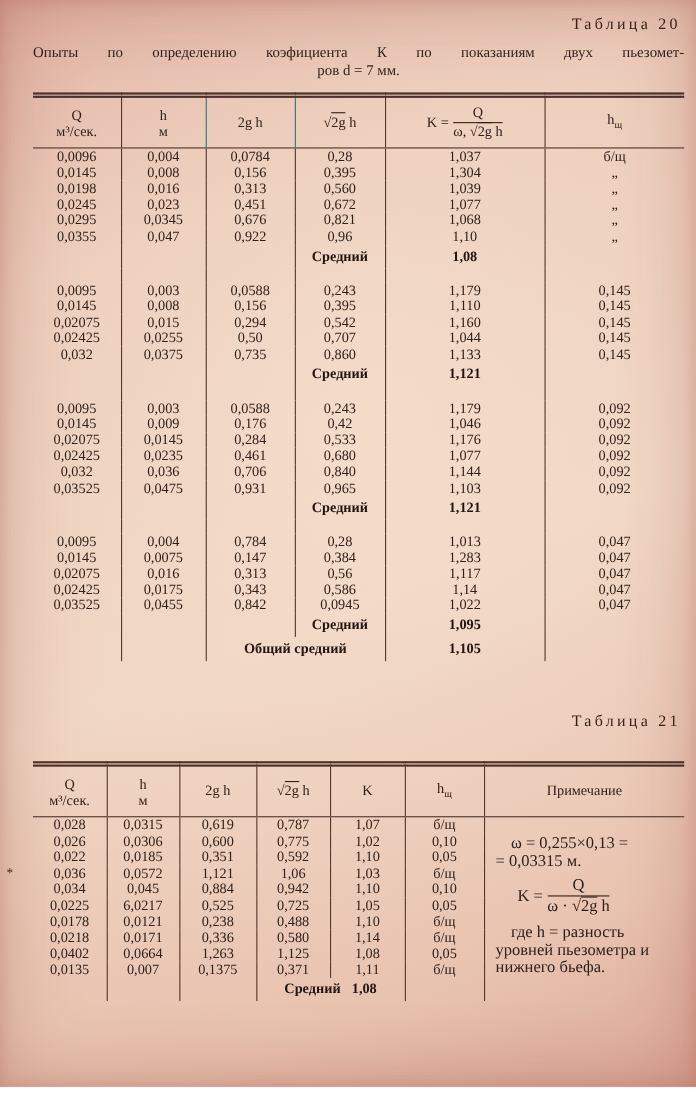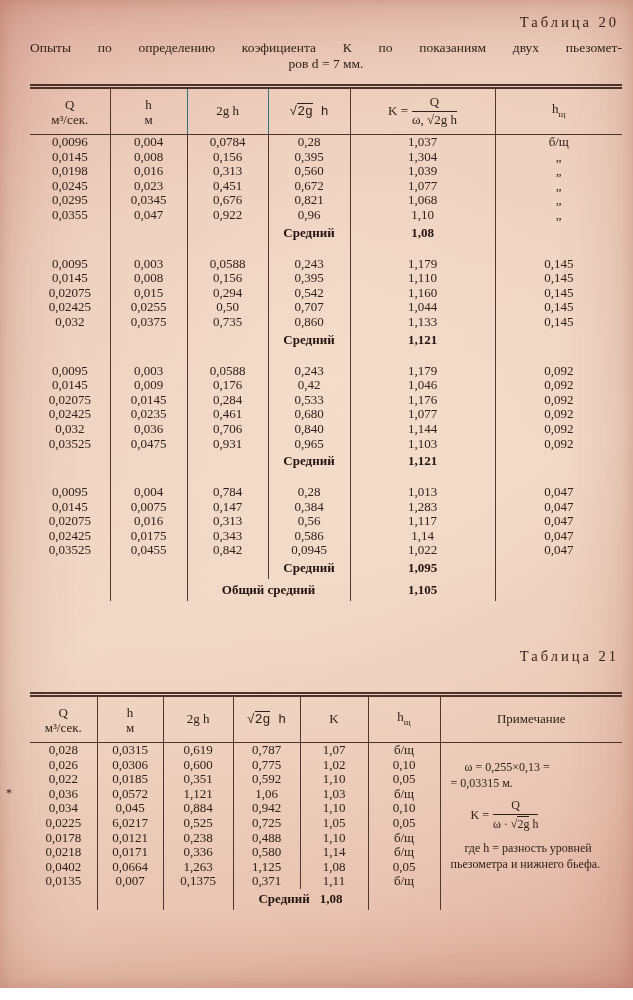--- a/index.html
+++ b/index.html
@@ -46,30 +46,30 @@
   td{height:14.6px;}
   th:not(:first-child),td:not(:first-child){border-left:1px solid #54362c;}
   #t20 th:nth-child(3),#t20 th:nth-child(4){border-left-color:#2f747c;}
   tr.spacer td{height:13px;}
   td.sum,span.sum{font-weight:bold;color:#231410;}
   tr.sumrow td{height:21px;}
   tr.lastrow td{height:22px;font-family:Liberation Serif, serif;}
   .two-line{line-height:15px;}
   sub{font-size:9px;}
   .rt{border-top:1px solid currentColor;padding-top:0px;}
-  .nowrap{white-space:nowrap;font-family:Liberation Mono, monospace;}
+  .nowrap{white-space:nowrap;}
   .frac{display:inline-block;vertical-align:middle;text-align:center;margin-left:4px;}
   .frac .num{display:block;border-bottom:1px solid currentColor;padding:0 8px 1px;}
   .frac .den{display:block;padding-top:1px;}
   .kwrap{display:inline-flex;align-items:center;justify-content:center;}
 
   td.notecell{
     vertical-align:top;text-align:left;white-space:normal;
   }
-  .note-body{padding:16px 4px 0 10px;font-size:12px;line-height:16px;}
+  .note-body{padding:16px 4px 0 10px;font-size:15px;line-height:16px;}
   .note-eq1{display:block;text-align:left;padding-left:14px;}
   .note-eq2{display:block;text-align:left;}
   .note-k{display:flex;align-items:center;justify-content:flex-start;padding:6px 0 8px 20px;}
   .note-text{display:block;text-indent:14px;}
 
   .margin-mark{position:absolute;left:6px;top:786px;font-size:12px;color:#3a2017;}
   .page-number{position:absolute;left:578px;top:943px;font-size:15px;font-weight:bold;color:#2c1a14;margin-top:44px;}
 </style>
 </head>
 <body>

